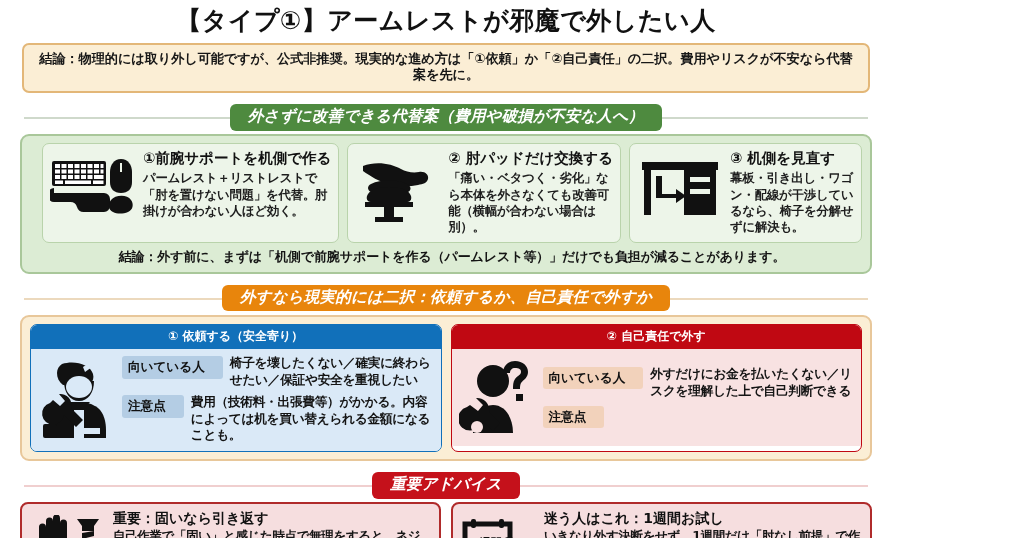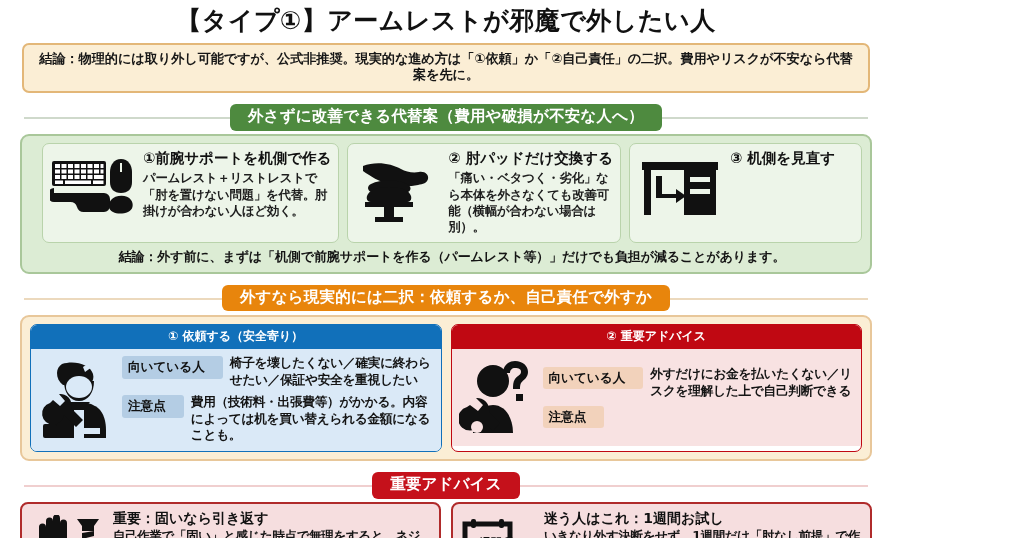--- a/index.html
+++ b/index.html
@@ -51,20 +51,21 @@
     box-sizing: border-box;
   }
 
   
   .sec-head-wrap {
     position: relative;
     text-align: center;
     margin-top: 11px;
     margin-bottom: 3px;
     height: 27px;
+    font-style: italic;
   }
   .sec-head-wrap::before {
     content: "";
     position: absolute;
     left: 6px; right: 6px; top: 13px;
     height: 2px;
     background: #cfd9cb;
   }
   .sec-head-wrap.orange::before { background: #ecd9bd; }
   .sec-head-wrap.red::before { background: #f0cfcf; }
@@ -346,20 +347,21 @@
             <rect x="2" y="6" width="76" height="8" fill="#111"></rect>
             <rect x="4" y="14" width="7" height="45" fill="#111"></rect>
             <rect x="44" y="14" width="32" height="45" fill="#111"></rect>
             <rect x="50" y="21" width="20" height="5" fill="#edf5e9"></rect>
             <rect x="50" y="33" width="20" height="5" fill="#edf5e9"></rect>
             <path d="M22 20 v18 h14 v-5 l10 7 l-10 7 v-5 h-20 v-22 z" fill="#111"></path>
           </svg>
         </div>
         <div class="body">
           <div class="h">③ 机側を見直す</div>
+          <div class="d">幕板・引き出し・ワゴン・配線が干渉しているなら、椅子を分解せずに解決も。</div>
         </div>
       </div>
 
     </div>
     <div class="green-concl">結論：外す前に、まずは「机側で前腕サポートを作る（パームレスト等）」だけでも負担が減ることがあります。</div>
   </div>
 
   <div class="sec-head-wrap orange">
     <span class="sec-head orange">外すなら現実的には二択：依頼するか、自己責任で外すか</span>
   </div>
@@ -390,21 +392,21 @@
           </div>
           <div class="row">
             <span class="tag">注意点</span>
             <span class="rowtxt">費用（技術料・出張費等）がかかる。内容によっては机を買い替えられる金額になることも。</span>
           </div>
         </div>
       </div>
     </div>
 
     <div class="cpanel crimson">
-      <div class="chead">② 重要アドバイス</div>
+      <div class="chead">② 自己責任で外す</div>
       <div class="cbody">
         <div class="cico">
           <svg width="78" height="84" viewBox="0 0 78 84" aria-hidden="true">
             <circle cx="34" cy="26" r="16" fill="#111"></circle>
             <path d="M14 78 c0 -17 9 -28 20 -28 c11 0 20 11 20 28 z" fill="#111"></path>
             <path d="M56 6 c8 0 13 5 13 11 c0 6 -5 8 -7 11 c-1 2 -1 4 -1 6 h-7 c0 -4 0 -7 2 -10 c2 -3 6 -4 6 -7 c0 -3 -2 -4 -6 -4 c-3 0 -5 2 -5 5 h-7 c0 -7 5 -12 12 -12 z" fill="#111"></path>
             <rect x="57" y="39" width="7" height="7" fill="#111"></rect>
             <path d="M8 52 a12 12 0 1 0 15 13 l11 11 l7 -8 l-11 -11 a12 12 0 0 0 -13 -14 l7 7 l-5 6 l-8 -6 z" fill="#111"></path>
             <circle cx="18" cy="72" r="6" fill="#f8e2e2"></circle>
           </svg>

